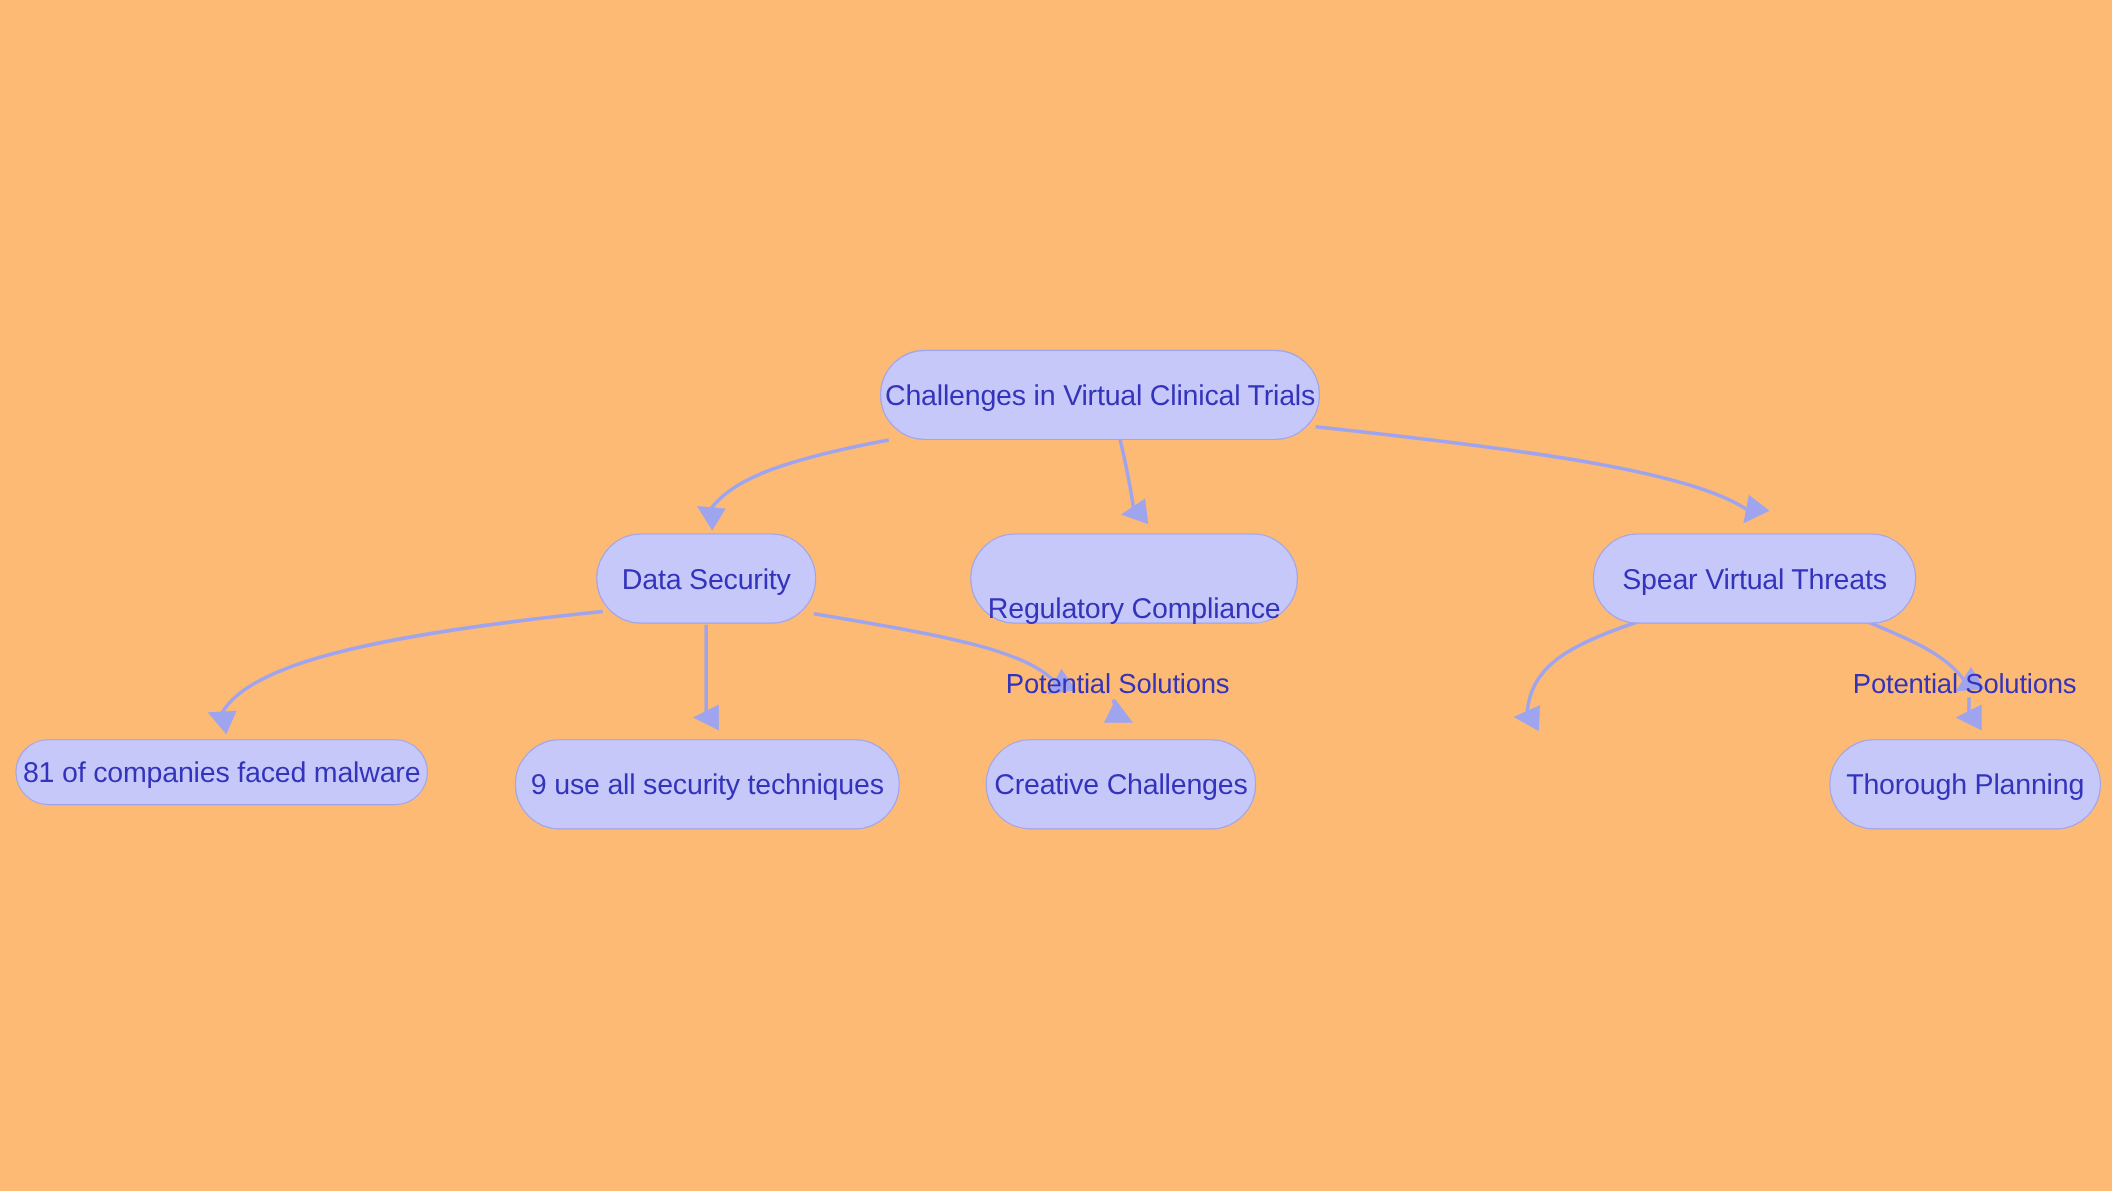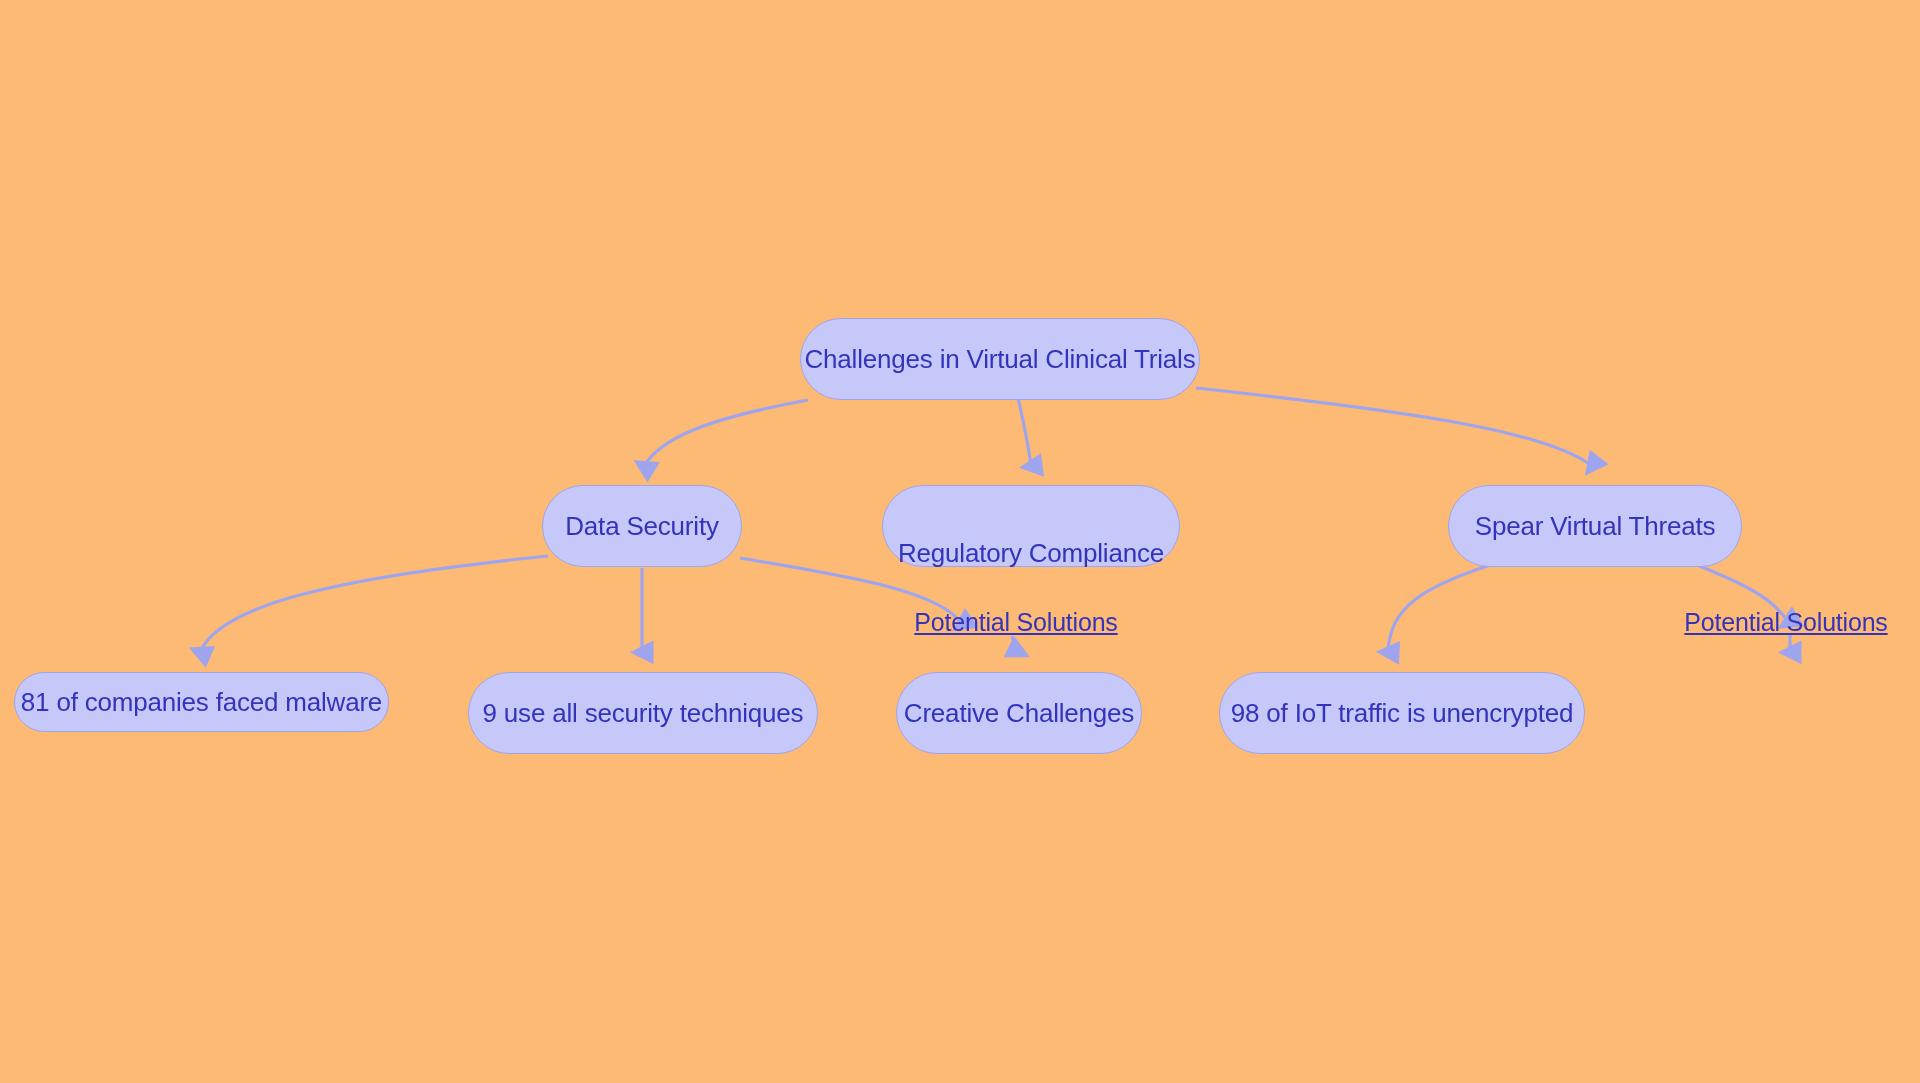--- a/index.html
+++ b/index.html
@@ -46,21 +46,20 @@
   .edge-label {
     position: absolute;
     color: #3333bb;
     font-size: 25px;
     font-family: "Liberation Sans", sans-serif;
     white-space: nowrap;
     background: transparent;
     letter-spacing: -0.2px;
     z-index: 3;
     transform: translateX(-50%);
-    text-decoration: underline;
   }
 </style>
 </head>
 <body>
 
 <div id="canvas">
 
   <svg id="edge-layer" viewBox="0 0 1920 1083" width="1920" height="1083" xmlns="http://www.w3.org/2000/svg">
     <defs>
       <marker id="arrowhead" markerWidth="9" markerHeight="9" refX="4.2" refY="4.4" orient="auto" markerUnits="strokeWidth">
@@ -111,22 +110,22 @@
   </div>
 
   <div class="node" style="left:468px; top:672px; width:350px; height:82px;">
     <span class="node-label">9 use all security techniques</span>
   </div>
 
   <div class="node" style="left:896px; top:672px; width:246px; height:82px;">
     <span class="node-label">Creative Challenges</span>
   </div>
 
-  <div class="node" style="left:1219px; top:672px; width:366px; height:82px;">
-    <span class="node-label">98 of IoT traffic is unencrypted</span>
+
+  <div class="node" style="left:1663px; top:672px; width:247px; height:82px;">
+    <span class="node-label">Thorough Planning</span>
   </div>
-
 
   <div class="edge-label" style="left:1016px; top:608px;">Potential Solutions</div>
 
   <div class="edge-label" style="left:1786px; top:608px;">Potential Solutions</div>
 
 </div>
 
 </body></html>

